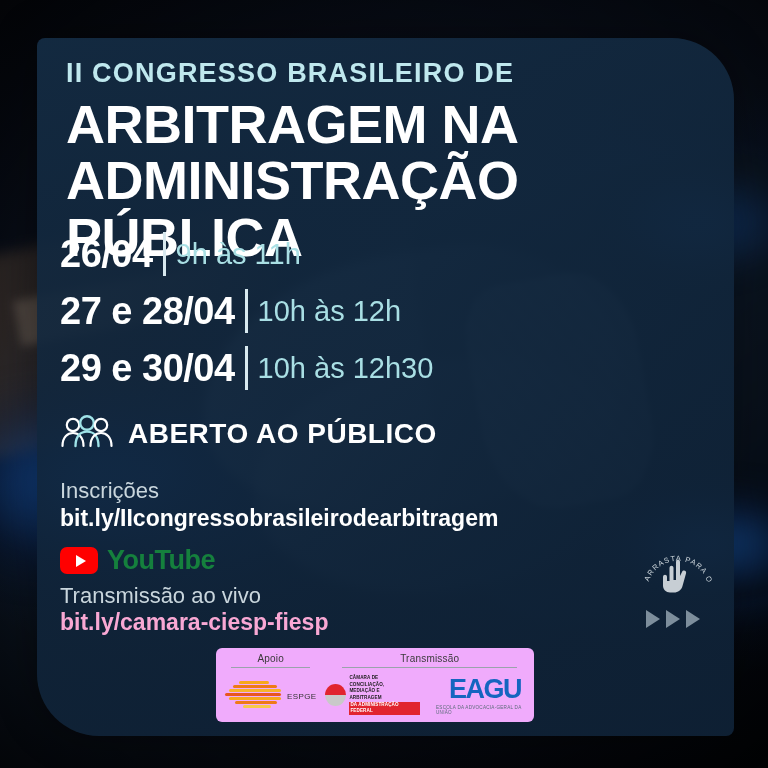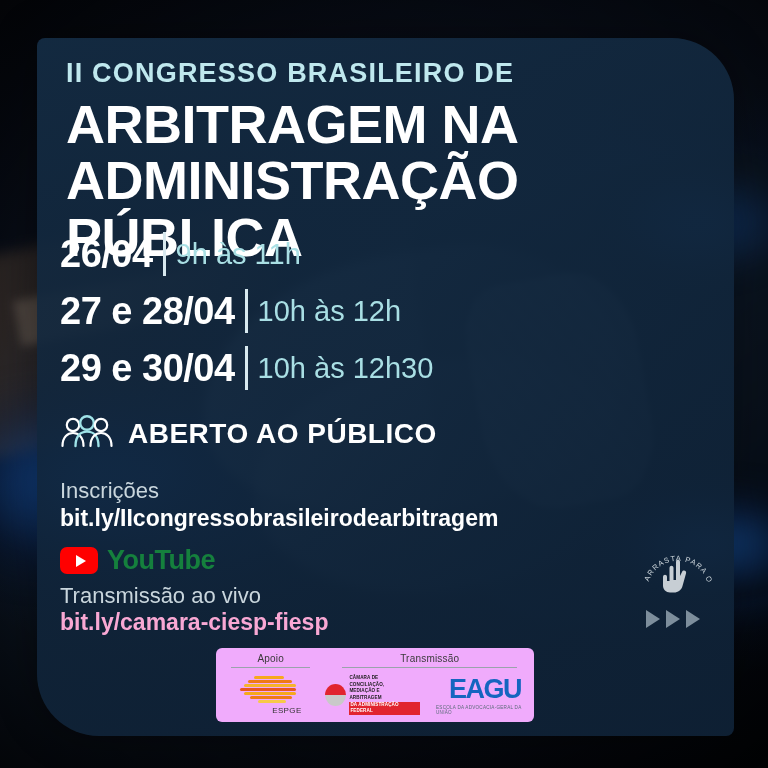--- a/index.html
+++ b/index.html
@@ -193,21 +193,21 @@
   .col-real { width:221px; }
   .col-head {
     font-size:10px; color:#3a3a3a; margin-top:5px; letter-spacing:0.2px;
   }
   .col-rule {
     width:72%; height:1px; background:#9aa3ab; margin-top:3px;
   }
   .col-rule-wide { width:84%; }
   .col-body { flex:1; display:flex; align-items:center; justify-content:center; gap:16px; width:100%; }
 
-  .espge-wrap { display:flex; flex-direction:column; align-items:flex-end; }
+  .espge-wrap { display:flex; flex-direction:row; align-items:center; }
   .espge-mark { width:62px; height:28px; position:relative; }
   .espge-mark i {
     position:absolute; height:3px; border-radius:2px; display:block;
   }
   .espge-name { font-size:8px; color:#333; margin-top:2px; letter-spacing:0.4px; }
 
   .camara { display:flex; align-items:center; gap:3px; }
   .camara-circle {
     width:22px; height:22px; border-radius:50%;
     background: linear-gradient(180deg, #e1242f 0%, #e1242f 50%, #c9c9c9 50%, #c9c9c9 100%);

